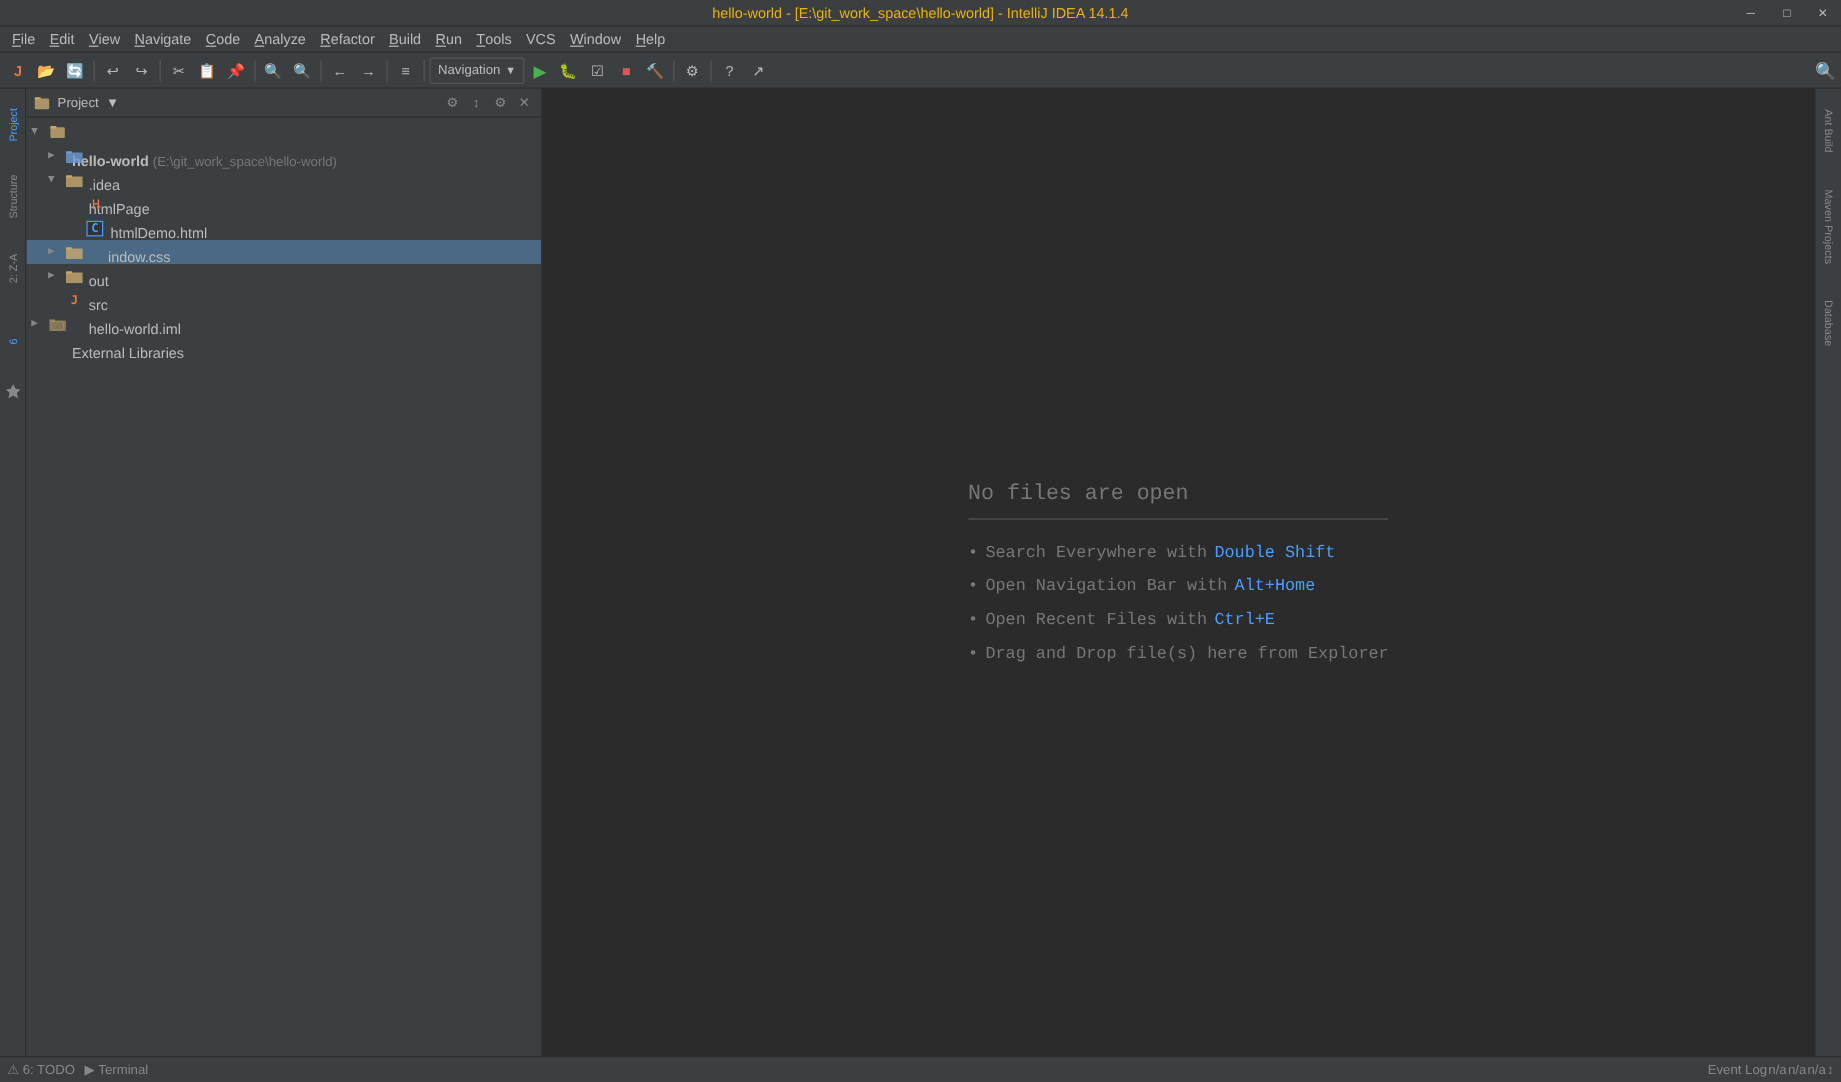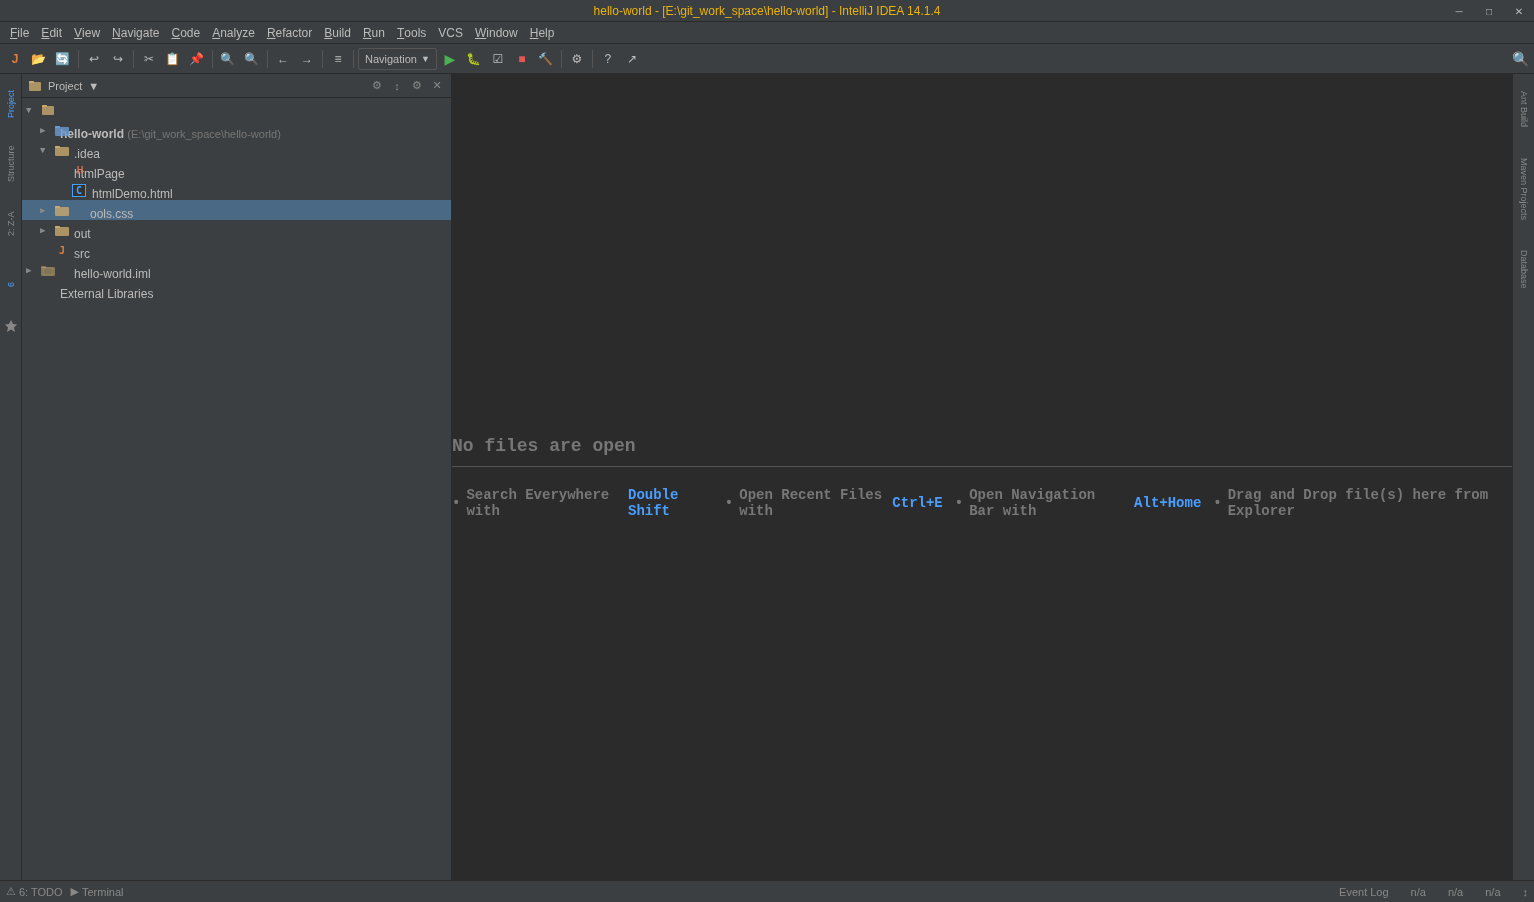--- a/index.html
+++ b/index.html
@@ -245,35 +245,34 @@
       flex-direction: column;
       align-items: center;
       justify-content: center;
       position: relative;
     }
     #no-files-open {
       display: flex;
       flex-direction: column;
       align-items: flex-start;
       gap: 0;
-      font-weight: bold;
     }
     .no-files-title {
       font-family: 'Courier New', monospace;
       font-size: 18px;
       color: #777;
       border-bottom: 1px solid #555;
       padding-bottom: 10px;
       margin-bottom: 20px;
       width: 100%;
     }
     .hint-list {
       list-style: none;
       display: flex;
-      flex-direction: row;
+      flex-direction: column;
       gap: 12px;
     }
     .hint-item {
       display: flex;
       align-items: center;
       gap: 6px;
       font-family: 'Courier New', monospace;
       font-size: 14px;
       color: #777;
     }
@@ -322,21 +321,21 @@
     }
     .status-left {
       display: flex;
       align-items: center;
       gap: 8px;
     }
     .status-right {
       margin-left: auto;
       display: flex;
       align-items: center;
-      gap: 22px;
+      gap: 1px;
     }
     .status-item {
       display: flex;
       align-items: center;
       gap: 3px;
       cursor: pointer;
     }
 
     
     ::-webkit-scrollbar { width: 6px; }
@@ -479,21 +478,21 @@
 
       <div class="tree-item indent-2">
         <span class="tree-arrow">&nbsp;</span>
         <span class="tree-icon html-icon" style="font-size:11px;">H</span>
         <span class="tree-label">htmlDemo.html</span>
       </div>
 
       <div class="tree-item indent-2">
         <span class="tree-arrow">&nbsp;</span>
         <span class="tree-icon css-icon" style="font-size:10px; color:#4a9eff; background:#333; border:1px solid #4a9eff; width:14px; height:13px; font-weight:bold;">C</span>
-        <span class="tree-label">ools.css</span>
+        <span class="tree-label">indow.css</span>
       </div>
 
       <div class="tree-item indent-1 selected">
         <span class="tree-arrow">▶</span>
         <span class="tree-icon folder-icon">
           <svg width="14" height="12" viewBox="0 0 14 12">
               <rect x="0" y="3" width="14" height="9" rx="1" fill="#c8a96e" opacity="0.8"></rect>
               <rect x="0" y="2" width="5" height="2" rx="0.5" fill="#c8a96e"></rect>
             </svg>
         </span>
@@ -533,26 +532,26 @@
 
   <div id="editor-area">
     <div id="no-files-open">
       <div class="no-files-title">No files are open</div>
       <ul class="hint-list">
         <li class="hint-item">
           <span>Search Everywhere with </span>
           <span class="hint-shortcut">Double Shift</span>
         </li>
         <li class="hint-item">
+          <span>Open Navigation Bar with </span>
+          <span class="hint-shortcut">Alt+Home</span>
+        </li>
+        <li class="hint-item">
           <span>Open Recent Files with </span>
           <span class="hint-shortcut">Ctrl+E</span>
-        </li>
-        <li class="hint-item">
-          <span>Open Navigation Bar with </span>
-          <span class="hint-shortcut">Alt+Home</span>
         </li>
         <li class="hint-item">
           <span>Drag and Drop file(s) here from Explorer</span>
         </li>
       </ul>
     </div>
   </div>
 
   <div id="right-tabs">
     <div class="right-tab" style="font-size:9px; color:#888; height:70px;">Ant Build</div>

